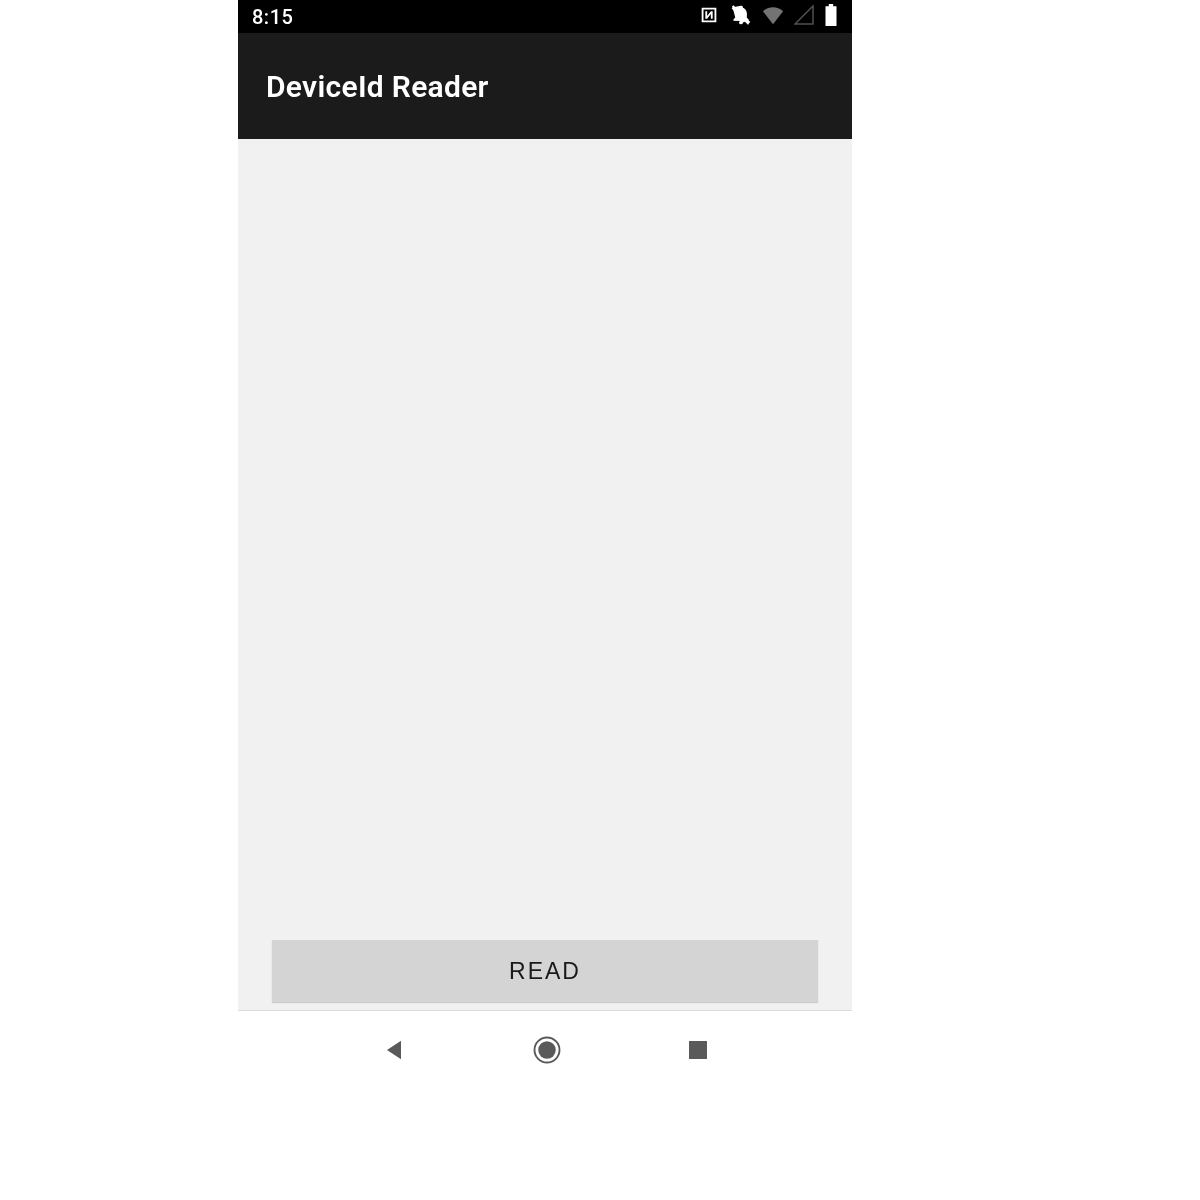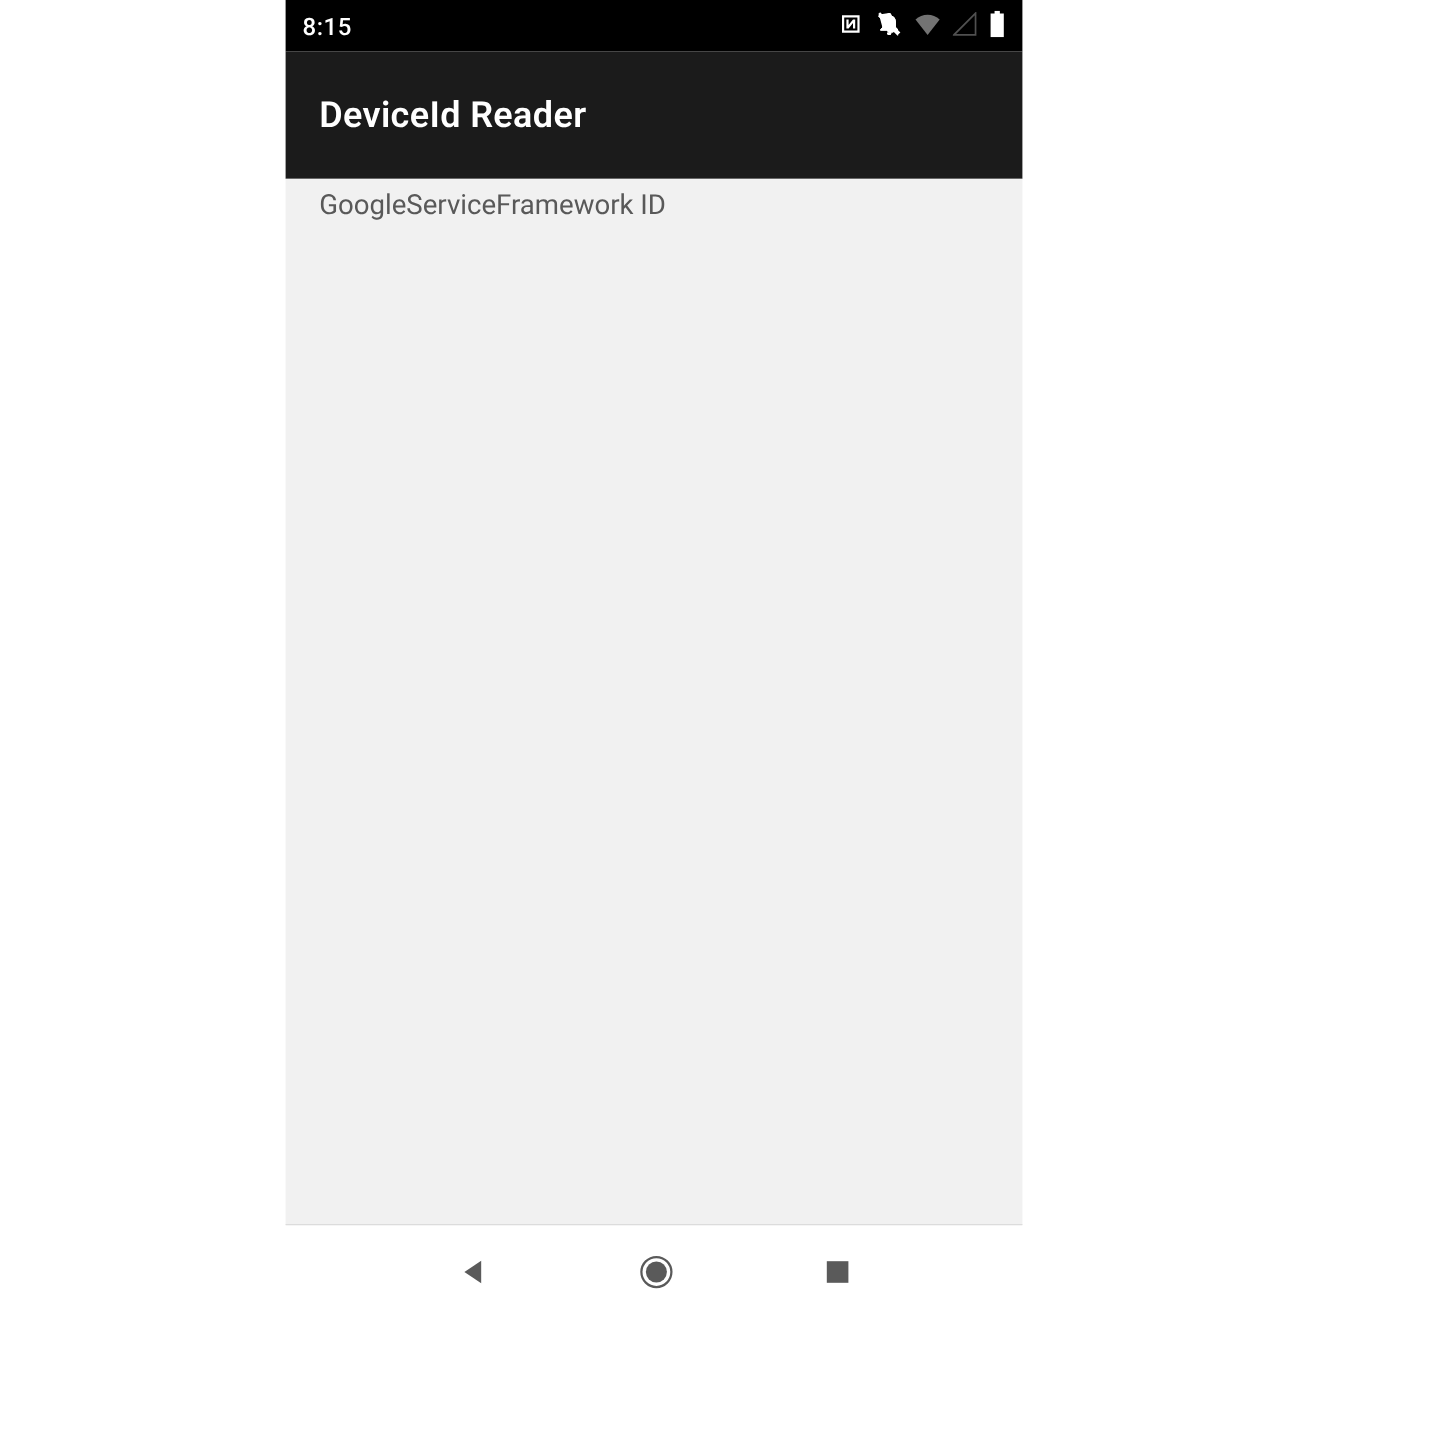--- a/index.html
+++ b/index.html
@@ -22,21 +22,21 @@
       width: 614px;
       margin-left: 238px;
       margin-right: auto;
       position: absolute;
       left: 0;
       background: #ffffff;
     }
 
     .status-bar {
       background: #000000;
-      height: 43px;
+      height: 33px;
       display: flex;
       align-items: center;
       justify-content: space-between;
       padding: 0 14px;
       color: #ffffff;
       gap: 44px;
     }
 
     .status-time {
       font-size: 20px;
@@ -177,21 +177,21 @@
           </svg>
       </span>
     </div>
   </div>
 
   <div class="app-bar">
     <span class="app-title">DeviceId Reader</span>
   </div>
 
   <div class="content-area">
-    <div class="field-label">GoogleServiceFramework ID</div>
+    <button class="read-button">READ</button>
   </div>
 
   <div class="nav-bar">
     <span>
       <svg width="28" height="28" viewBox="0 0 24 24">
           <path d="M18 4 L6 12 L18 20 Z"></path>
         </svg>
     </span>
     <span>
       <svg width="30" height="30" viewBox="0 0 24 24">

